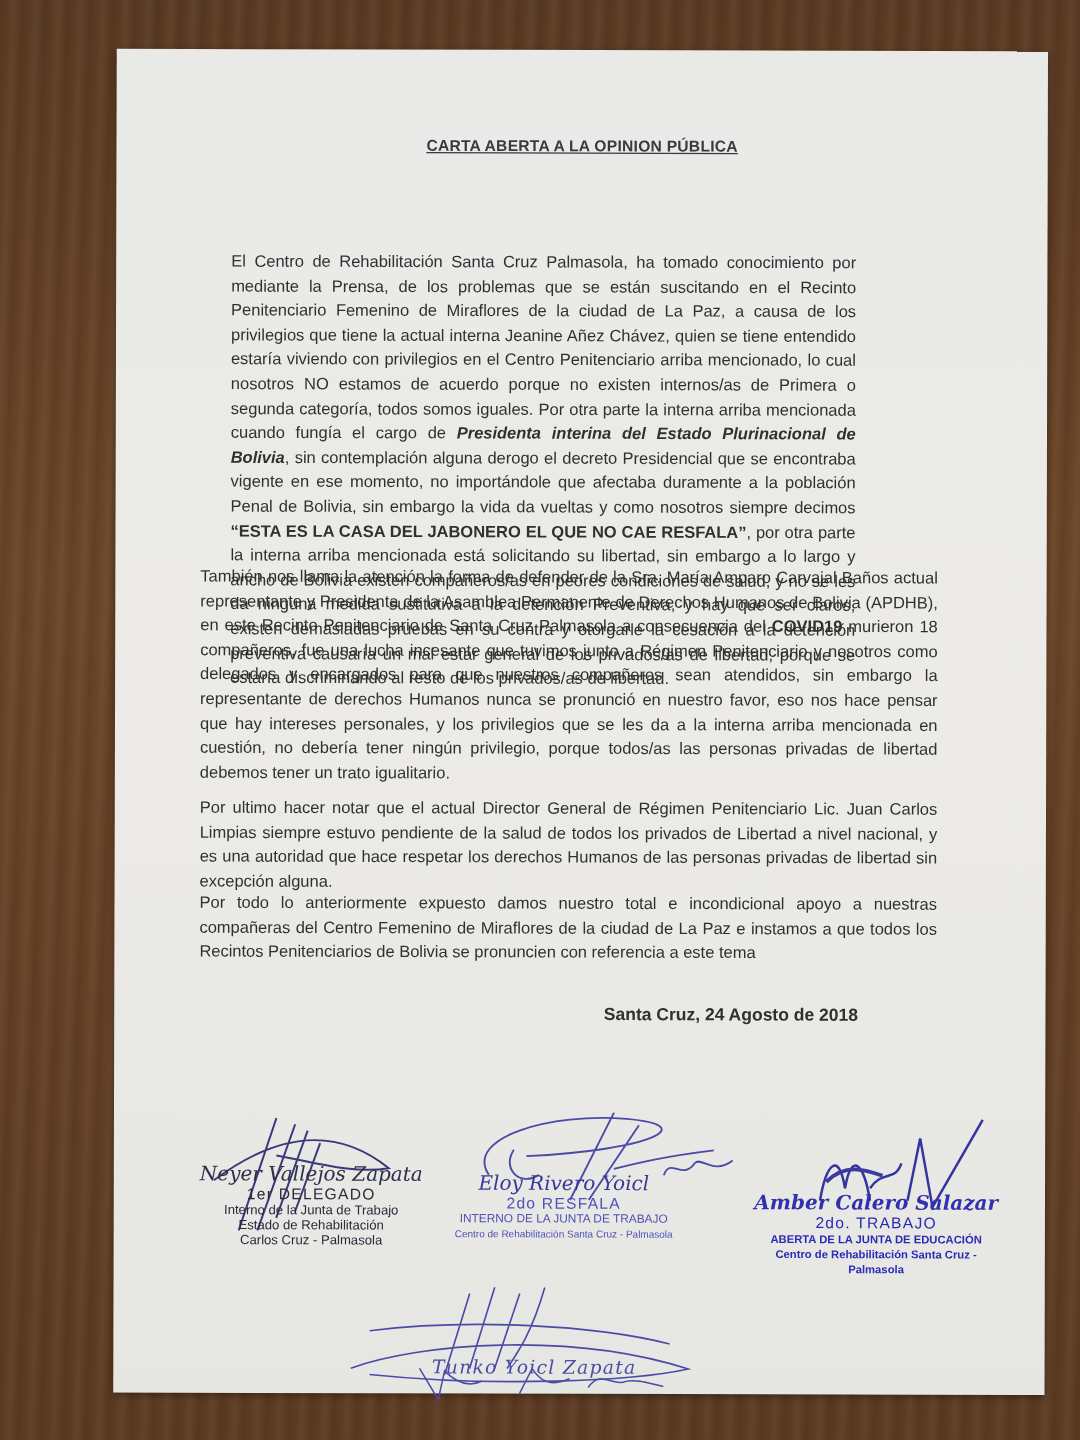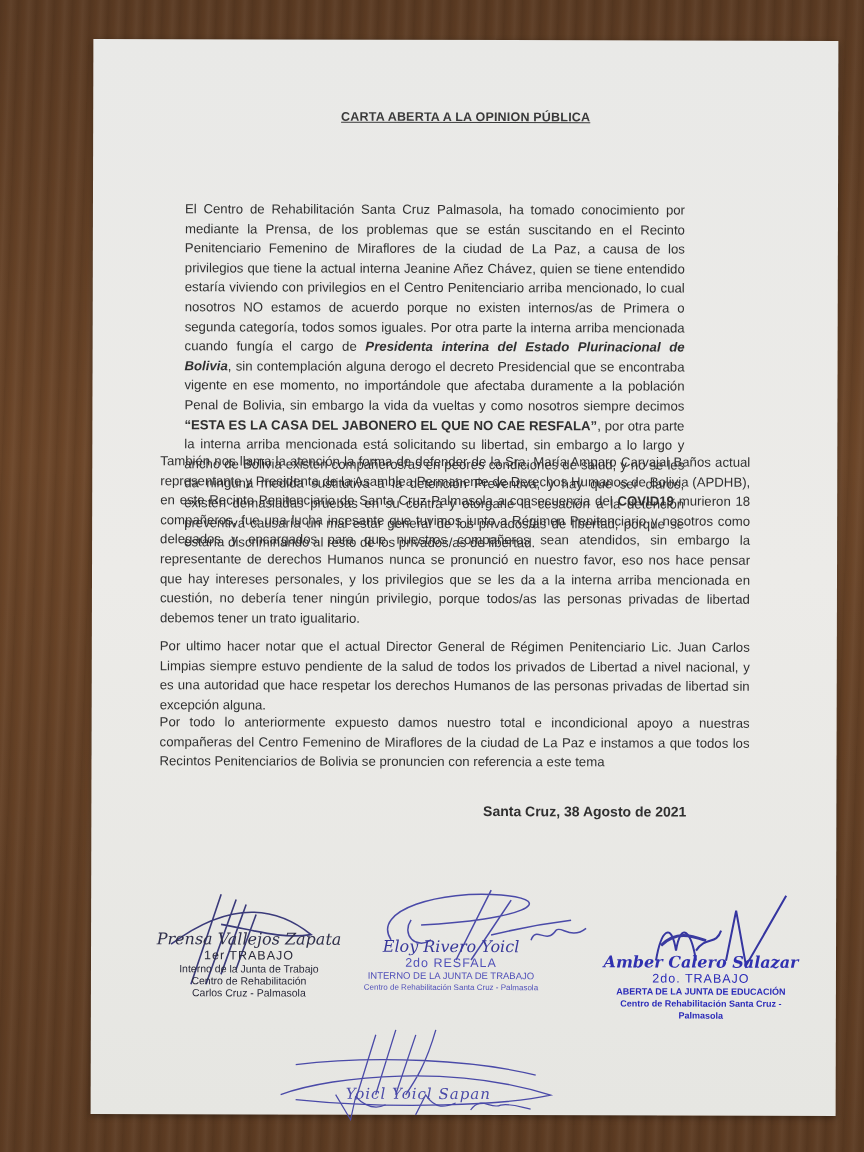--- a/index.html
+++ b/index.html
@@ -67,53 +67,53 @@
   </div>
 
   <div class="body-text p3">
     <p class="para">Por ultimo hacer notar que el actual Director General de Régimen Penitenciario Lic. Juan Carlos Limpias siempre estuvo pendiente de la salud de todos los privados de Libertad a nivel nacional, y es una autoridad que hace respetar los derechos Humanos de las personas privadas de libertad sin excepción alguna.</p>
   </div>
 
   <div class="body-text p4">
     <p class="para">Por todo lo anteriormente expuesto damos nuestro total e incondicional apoyo a nuestras compañeras del Centro Femenino de Miraflores de la ciudad de La Paz e instamos a que todos los Recintos Penitenciarios de Bolivia se pronuncien con referencia a este tema</p>
   </div>
 
-  <div class="date">Santa Cruz, 38 Agosto de 2021</div>
+  <div class="date">Santa Cruz, 24 Agosto de 2018</div>
 
   <svg class="scrawl" style="left:60px;top:835px;" width="200" height="120" viewBox="0 0 200 120">
     <path d="M40 110 L70 20 M55 110 L85 25 M70 100 L95 30 M85 95 L105 40 M20 70 C60 40, 110 20, 160 60 C130 65, 100 55, 70 50" fill="none" stroke="#3a3a7a" stroke-width="1.6"></path>
   </svg>
   <svg class="scrawl" style="left:270px;top:840px;" width="240" height="110" viewBox="0 0 240 110">
     <path d="M30 60 C10 30, 80 10, 140 15 C200 20, 160 40, 60 45 M50 40 C40 55, 55 70, 70 60 M95 80 L130 10 M110 80 L150 20 M130 55 C150 50, 170 45, 210 40 M170 60 C175 45, 185 65, 195 50 C200 45, 210 60, 225 48" fill="none" stroke="#4a4aa8" stroke-width="1.5"></path>
   </svg>
   <svg class="scrawl" style="left:545px;top:850px;" width="150" height="90" viewBox="0 0 150 90">
     <path d="M20 70 C25 40, 35 30, 40 60 C45 30, 55 40, 60 70 M60 60 C70 45, 80 55, 85 40 M90 70 L100 20 L110 75 L150 5" fill="none" stroke="#3535a0" stroke-width="2"></path>
     <path d="M25 55 C40 40, 55 45, 70 50" fill="none" stroke="#3a3aa0" stroke-width="3"></path>
   </svg>
   <svg class="scrawl" style="left:185px;top:985px;" width="320" height="100" viewBox="0 0 320 100">
     <path d="M100 10 L80 75 M120 5 L100 70 M140 10 L120 70 M160 5 C150 40, 140 55, 130 70 M5 70 C60 50, 180 40, 275 70 C230 80, 120 85, 20 75 M20 40 C100 30, 200 35, 260 50" fill="none" stroke="#4a4aa8" stroke-width="1.3"></path>
     <path d="M60 70 L75 95 L80 72 C90 82, 100 85, 110 80 M140 90 L150 70 C160 85, 170 82, 180 78 M195 85 C205 70, 215 85, 225 80 C235 78, 245 82, 255 84" fill="none" stroke="#4a4aa8" stroke-width="1.2"></path>
   </svg>
 
   <div class="sig sig1">
-    <div class="name">Prensa Vallejos Zapata</div>
-    <div class="role">1er TRABAJO</div>
+    <div class="name">Neyer Vallejos Zapata</div>
+    <div class="role">1er DELEGADO</div>
     <div class="org">Interno de la Junta de Trabajo</div>
-    <div class="org">Centro de Rehabilitación</div>
+    <div class="org">Estado de Rehabilitación</div>
     <div class="org">Carlos Cruz - Palmasola</div>
   </div>
 
   <div class="sig sig2">
     <div class="name">Eloy Rivero Yoicl</div>
     <div class="role">2do RESFALA</div>
     <div class="org">INTERNO DE LA JUNTA DE TRABAJO</div>
     <div class="org" style="font-size:8px;">Centro de Rehabilitación Santa Cruz - Palmasola</div>
   </div>
 
   <div class="sig sig3">
     <div class="name">Amber Calero Salazar</div>
     <div class="role">2do. TRABAJO</div>
     <div class="org">ABERTA DE LA JUNTA DE EDUCACIÓN</div>
     <div class="org">Centro de Rehabilitación Santa Cruz - Palmasola</div>
   </div>
 
-  <div style="position:absolute;left:255px;top:1045px;font-family:'DejaVu Serif',serif;font-style:italic;font-size:15px;color:#4a4aa8;letter-spacing:1px;">Yoicl Yoicl Sapan</div>
+  <div style="position:absolute;left:255px;top:1045px;font-family:'DejaVu Serif',serif;font-style:italic;font-size:15px;color:#4a4aa8;letter-spacing:1px;">Tunko Yoicl Zapata</div>
 </div>
 
 </body></html>

